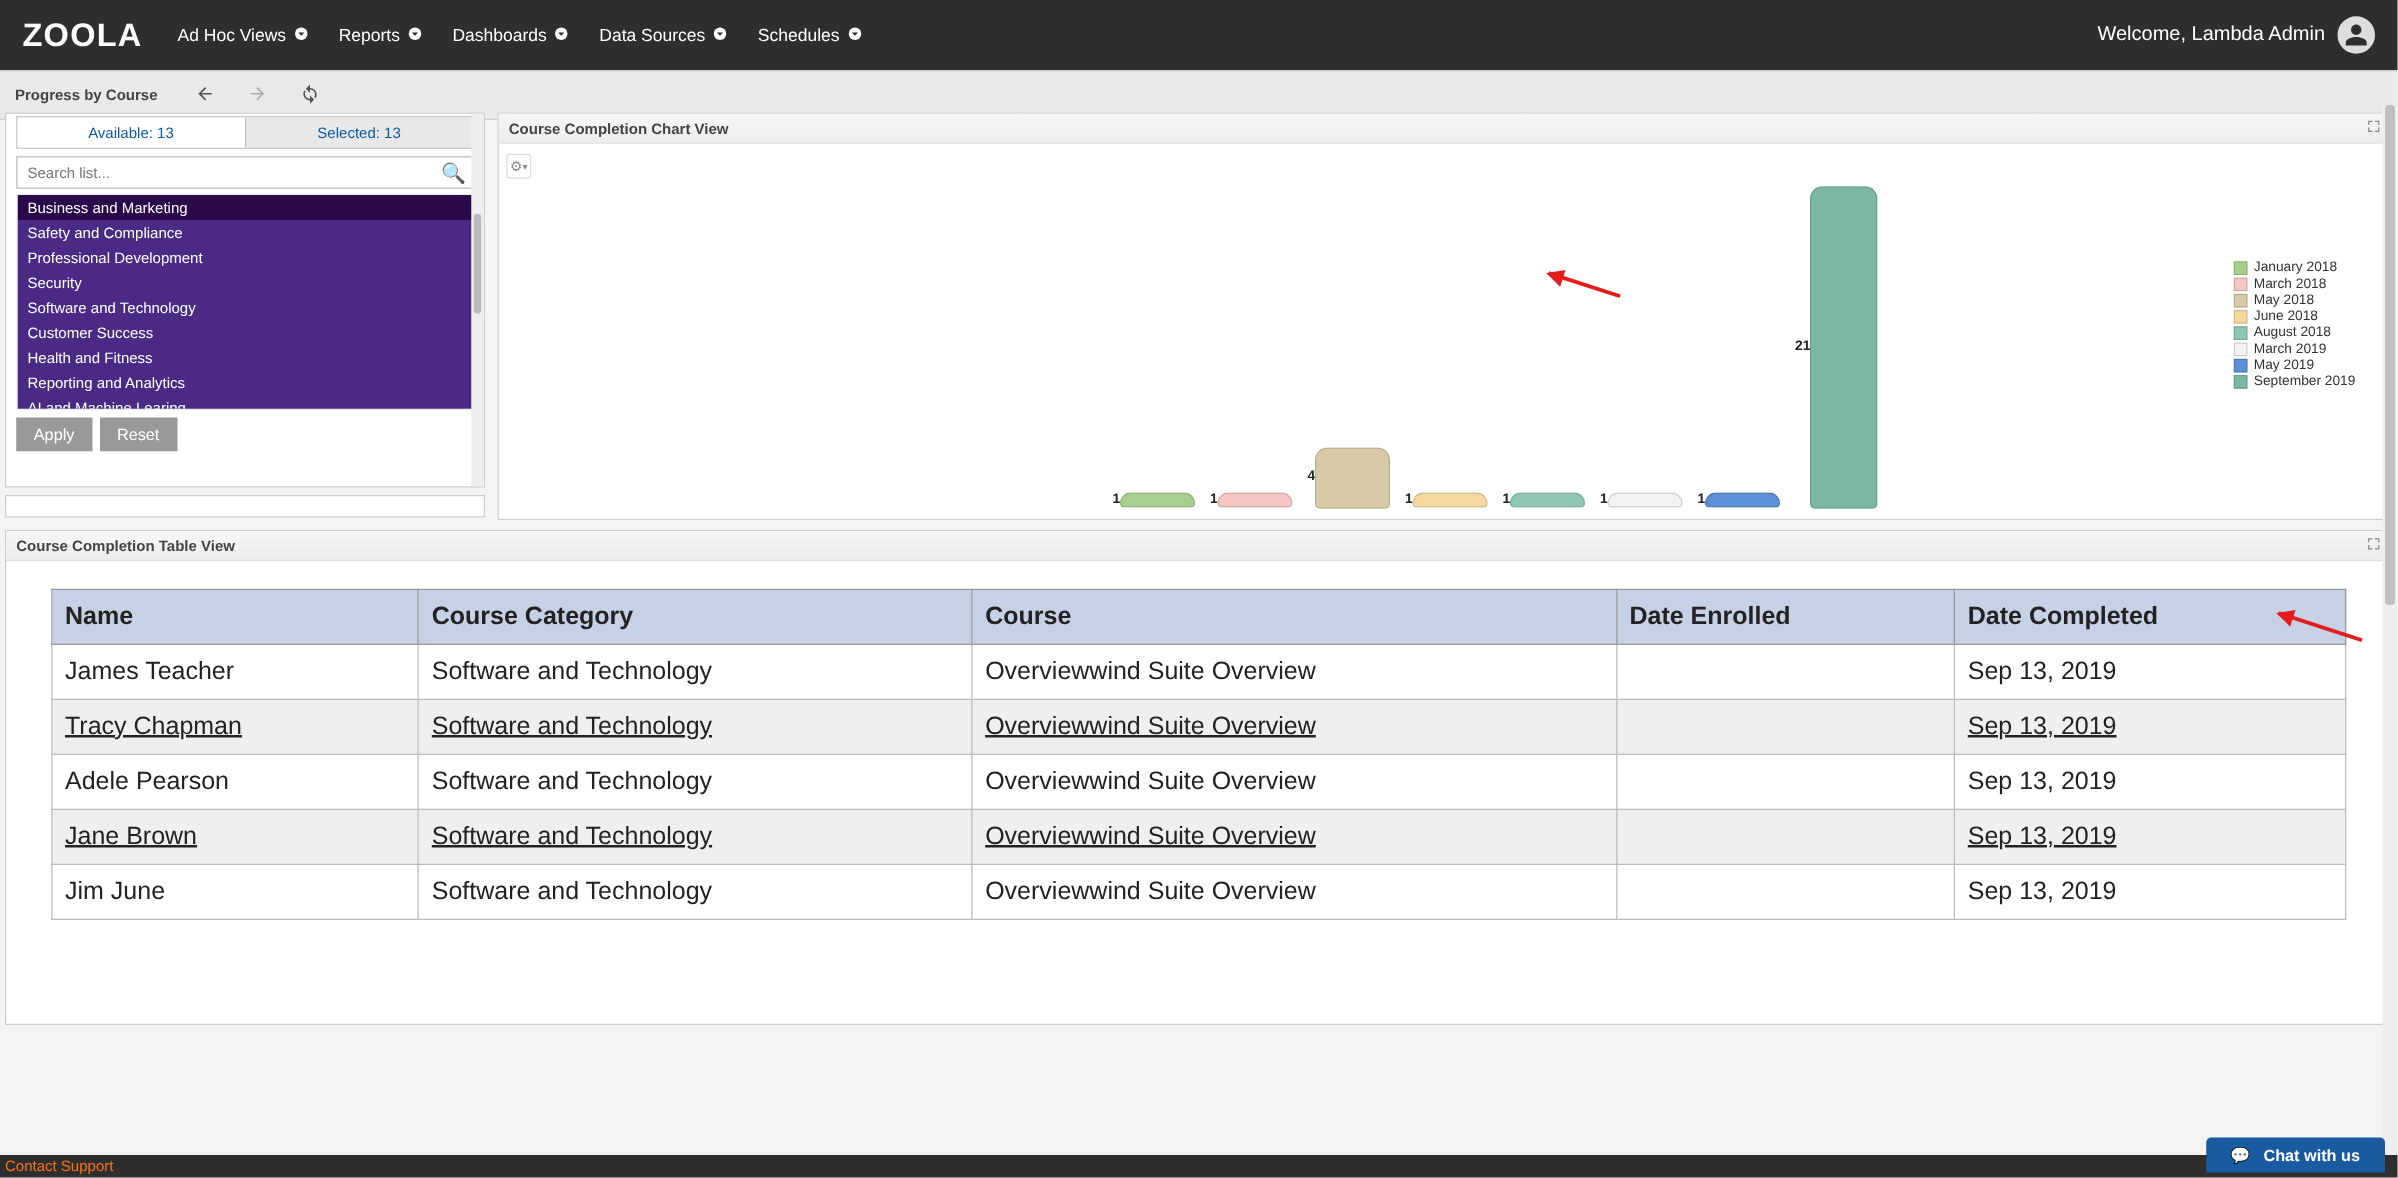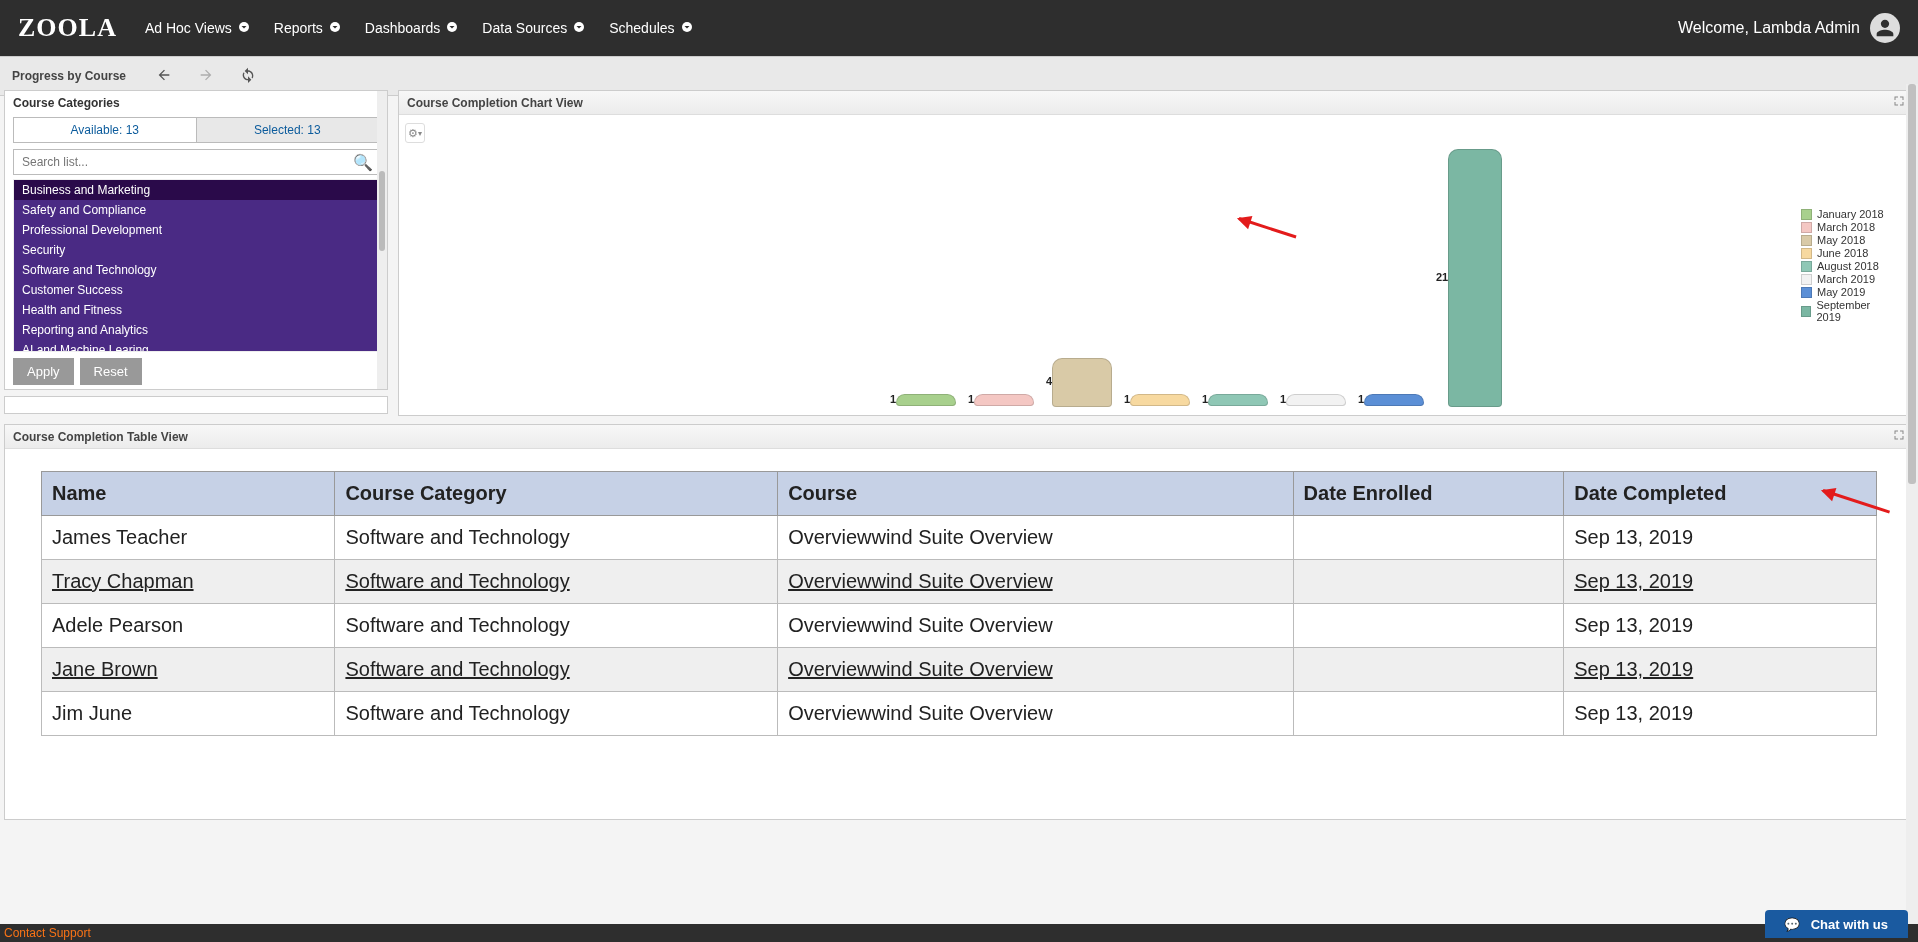--- a/index.html
+++ b/index.html
@@ -1,19 +1,19 @@
 <!DOCTYPE html>
 <html><head>
 <meta charset="utf-8">
 <style>
   * { box-sizing: border-box; margin:0; padding:0; }
   html, body { width:100%; height:942px; font-family: Verdana, Arial, sans-serif; font-size:12px; color:#333; background:#f4f4f4; overflow:hidden; }
   
   .topnav { position:absolute; top:0; left:0; right:0; height:56px; background:#2e2e2e; display:flex; align-items:center; padding:0 18px; color:#fff; }
-  .logo { font-family: Liberation Serif, serif; font-weight:bold; font-size:26px; letter-spacing:1px; margin-right:28px;}
+  .logo { font-family: Liberation Sans, sans-serif; font-weight:bold; font-size:26px; letter-spacing:1px; margin-right:28px;}
   .navitem { display:flex; align-items:center; margin-right:24px; font-size:14px; cursor:pointer;}
   .navitem .chev { margin-left:6px;}
   .navspacer{flex:1;}
   .welcome{font-size:16px; margin-right:10px;}
   .userico{width:30px;height:30px;border-radius:50%;background:#ddd;display:flex;align-items:center;justify-content:center;}
   .userico svg{width:20px;height:20px;fill:#2e2e2e;}
   
   .toolbar { position:absolute; top:56px; left:0; right:0; height:40px; background:#e9e9e9; border-top:1px solid #ccc; border-bottom:1px solid #ccc; display:flex; align-items:center; padding-left:12px;}
   .toolbar .title{font-weight:bold; color:#444;}
   .tbbtns{margin-left:30px; display:flex; gap:26px; color:#666;}
@@ -48,21 +48,21 @@
   .chartHead .spacer{flex:1;}
   .expand{cursor:pointer; color:#777;}
   .gear{position:absolute; left:6px; top:32px; width:20px;height:20px;border:1px solid #ddd;border-radius:3px;display:flex;align-items:center;justify-content:center;font-size:11px;color:#888;cursor:pointer;}
   .chartBody{position:absolute; left:0; right:0; top:26px; bottom:4px;}
   .plotArea{position:absolute; left:210px; right:130px; top:0; bottom:4px;}
   .bars{position:absolute; left:0; right:0; bottom:0; height:100%; display:flex; gap:12px; align-items:flex-end; justify-content:center;}
   .barcol{display:flex; flex-direction:row; align-items:center; width:66px;}
   .barcol .val{font-size:11px; font-weight:bold; color:#222; margin-bottom:2px;}
   .barcol .bar{width:66px; border-radius:10px 10px 4px 4px; border:1px solid rgba(0,0,0,0.15);}
   .legend{position:absolute; right:6px; top:90px; width:120px; font-size:11px;}
-  .legend .row{display:flex;align-items:center;margin:1px 14px;}
+  .legend .row{display:flex;align-items:center;margin:1px 0;}
   .legend .sw{width:11px;height:11px;margin-right:5px;border:1px solid rgba(0,0,0,0.15);}
   
   .arrow{position:absolute; transform-origin:left center;}
   .arrow .line{background:#e31b1b; height:3px;}
   .arrow .head{position:absolute; left:-2px; top:-5px; width:0;height:0;border-top:7px solid transparent;border-bottom:7px solid transparent;border-right:14px solid #e31b1b;}
   
   .tablePanel{ left:0; top:340px; right:0; height:396px;}
   .tableBody{position:absolute;top:26px;left:0;right:0;bottom:0;overflow:hidden;padding:20px 36px 0;}
   table.report{width:100%; border-collapse:collapse; font-size:20px;}
   table.report th{background:#c6d1e6; border:1px solid #999; text-align:left; padding:10px 10px; font-weight:bold; color:#222;}
@@ -142,21 +142,20 @@
         </svg></span>
     <span class="tbbtn"><svg viewBox="0 0 24 24">
           <path d="M12 5V1L7 6l5 5V7c3.3 0 6 2.7 6 6 0 1-.3 2-.7 2.8l1.5 1.5C19.5 16 20 14.6 20 13c0-4.4-3.6-8-8-8zm-6.3 2.7C4.5 9 4 10.4 4 12c0 4.4 3.6 8 8 8v4l5-5-5-5v4c-3.3 0-6-2.7-6-6 0-1 .3-2 .7-2.8L5.7 7.7z"></path>
         </svg></span>
   </div>
 </div>
 
 <div class="grid">
 
   <div class="panel filter">
-    <div class="panel-head">Course Categories</div>
     <div class="tabs">
       <div class="tab unsel">Available: 13</div>
       <div class="tab sel">Selected: 13</div>
     </div>
     <div class="search">
       <input type="text" placeholder="Search list..." style="">
       <span class="mag">🔍</span>
     </div>
     <div class="listwrap" id="filter-list">
         <div class="item dark">Business and Marketing</div>

